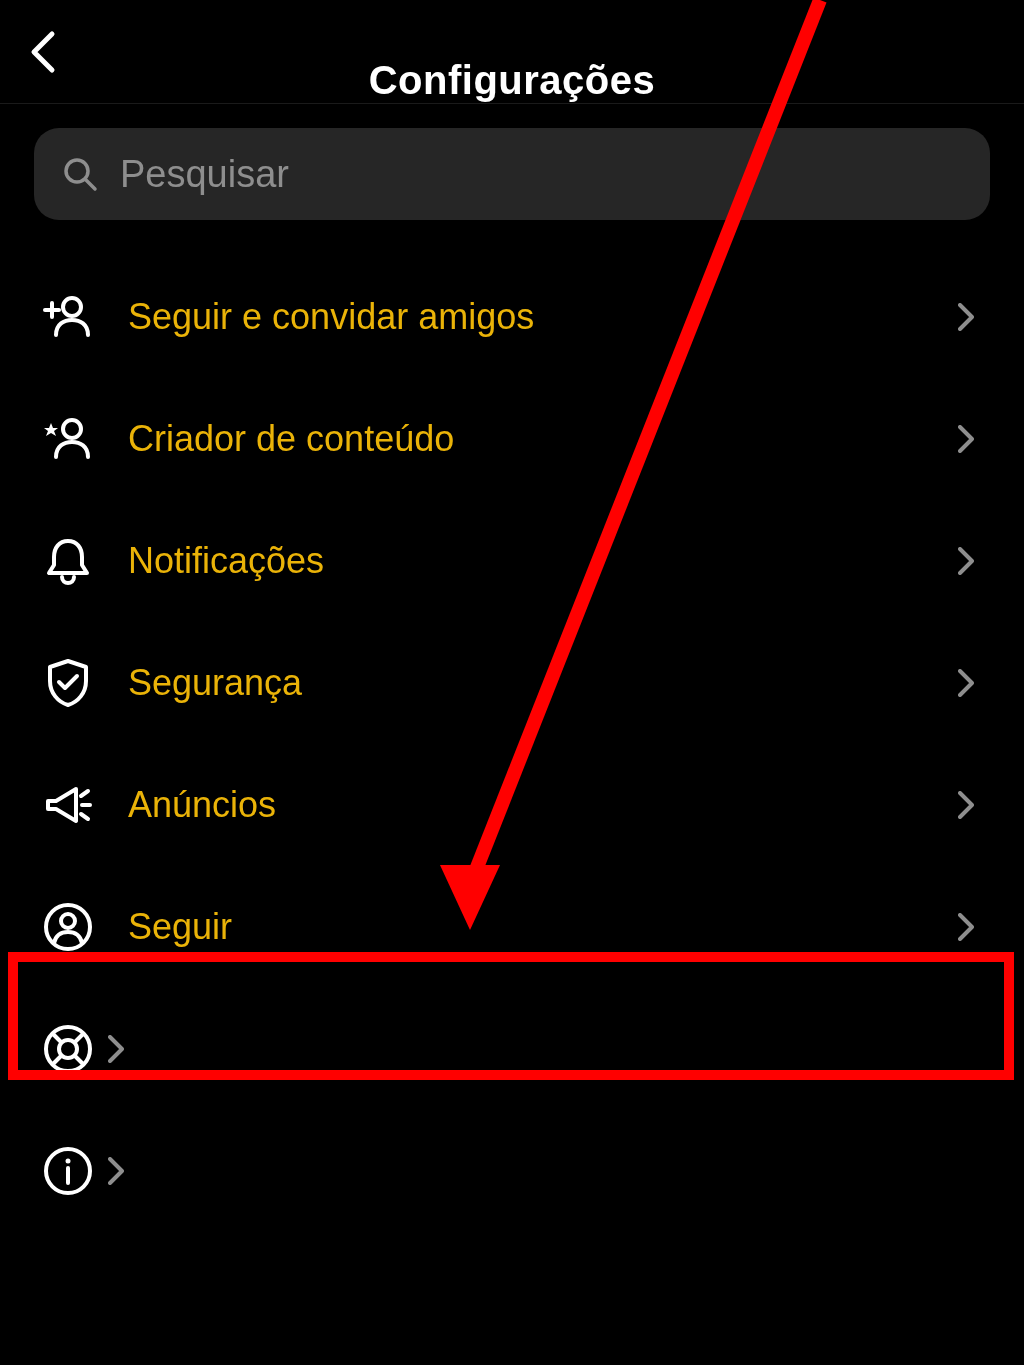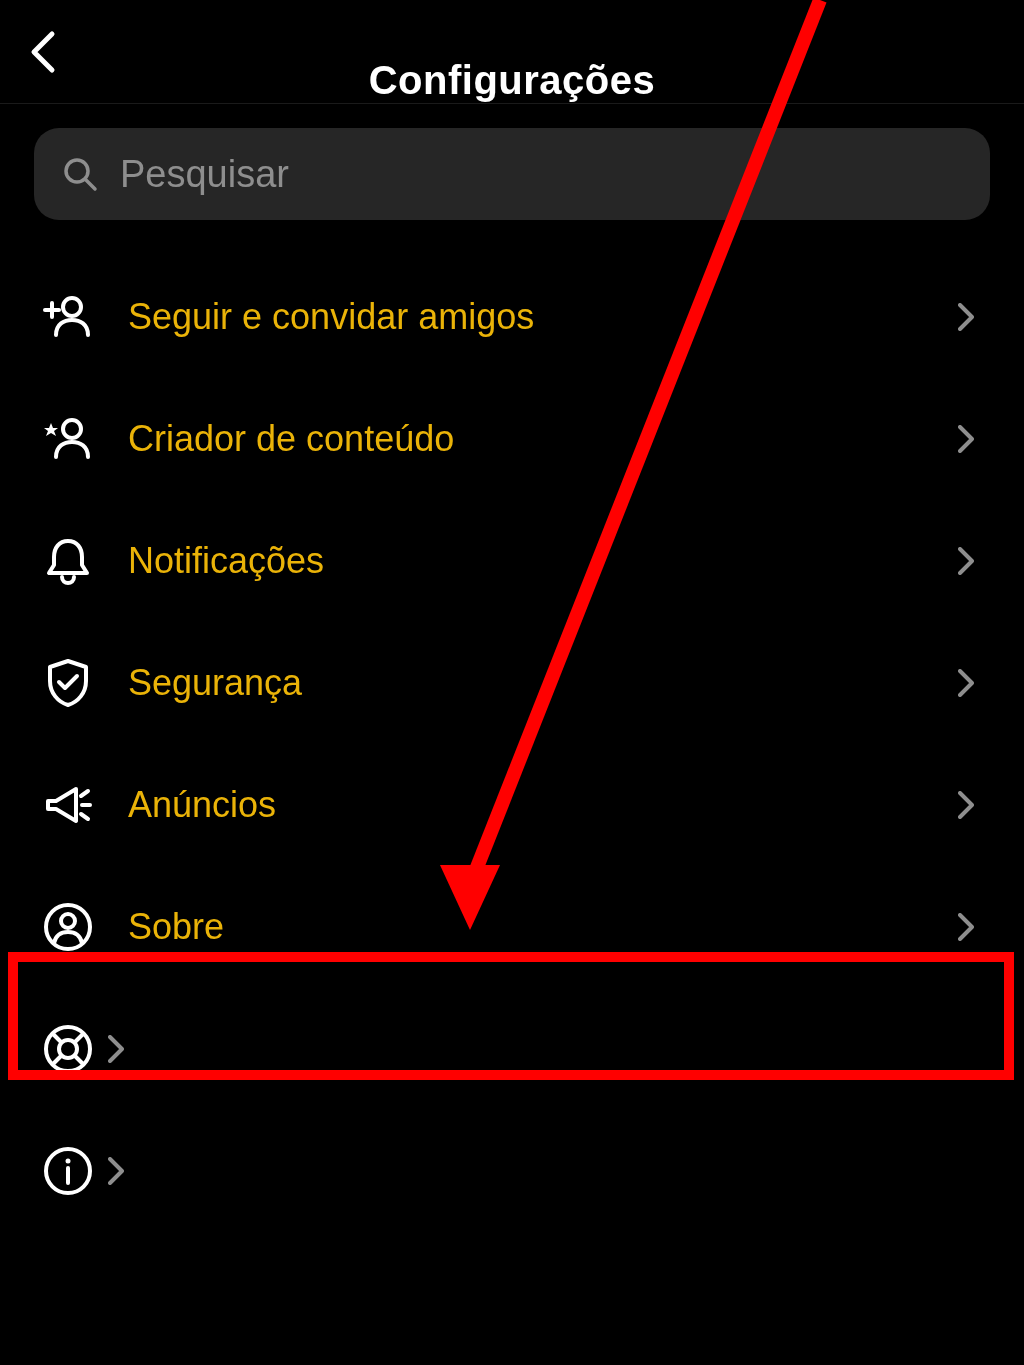--- a/index.html
+++ b/index.html
@@ -215,21 +215,21 @@
     </div>
 
     <div class="item">
       <span class="icon-wrap">
         <svg width="52" height="52" viewBox="0 0 52 52">
           <circle cx="26" cy="26" r="22" stroke="#ffffff" stroke-width="4" fill="none"></circle>
           <circle cx="26" cy="20" r="7" stroke="#ffffff" stroke-width="4" fill="none"></circle>
           <path d="M12 42 C14 33 20 31 26 31 C32 31 38 33 40 42" stroke="#ffffff" stroke-width="4" fill="none"></path>
         </svg>
       </span>
-      <span class="label">Sobre</span>
+      <span class="label">Seguir</span>
       <span class="chevron">
         <svg width="16" height="28" viewBox="0 0 16 28">
             <polyline points="2,2 14,14 2,26" stroke="#8e8e8e" stroke-width="4" fill="none" stroke-linecap="round" stroke-linejoin="round"></polyline>
           </svg>
       </span>
     </div>
 
     <div class="item">
       <span class="icon-wrap">
         <svg width="52" height="52" viewBox="0 0 52 52">

